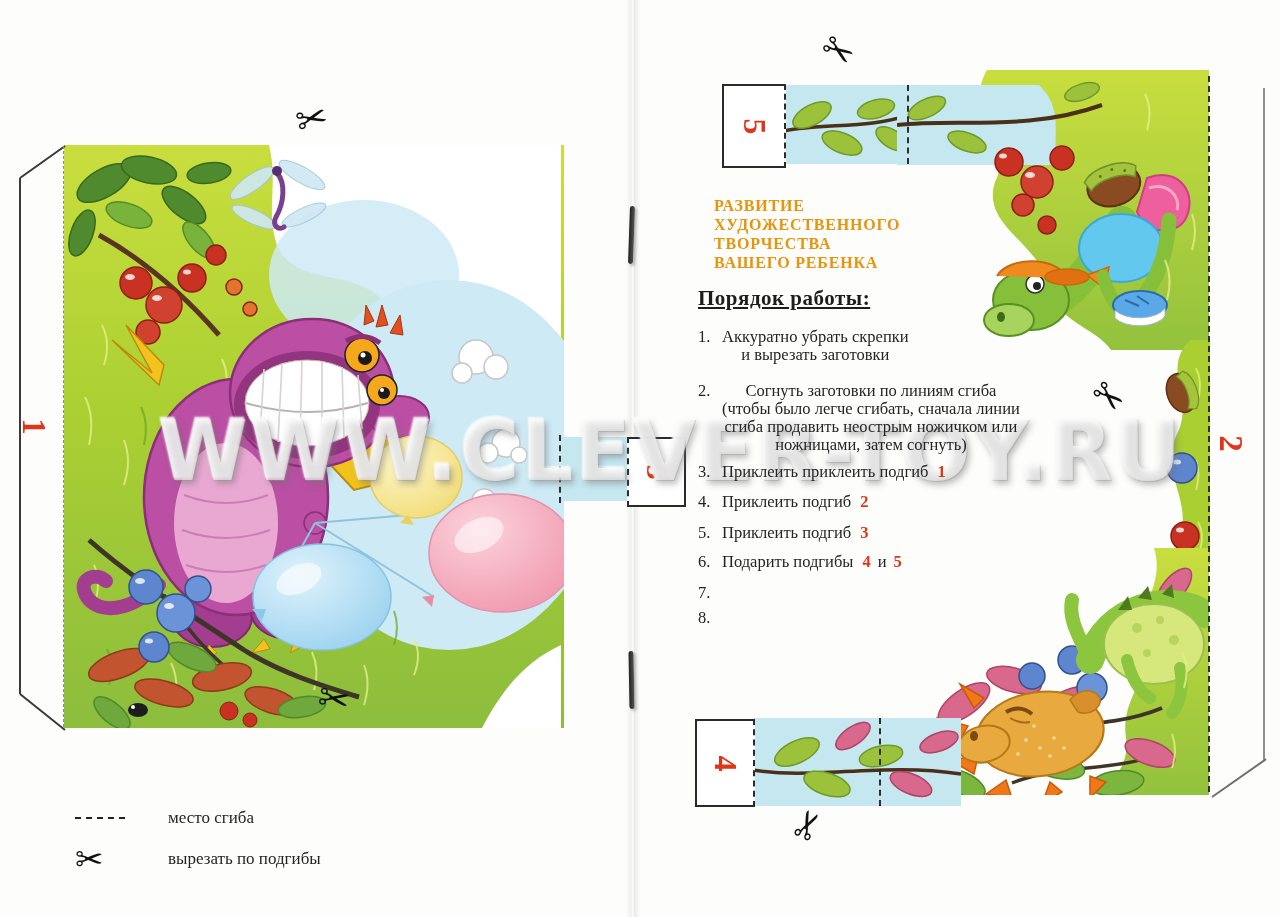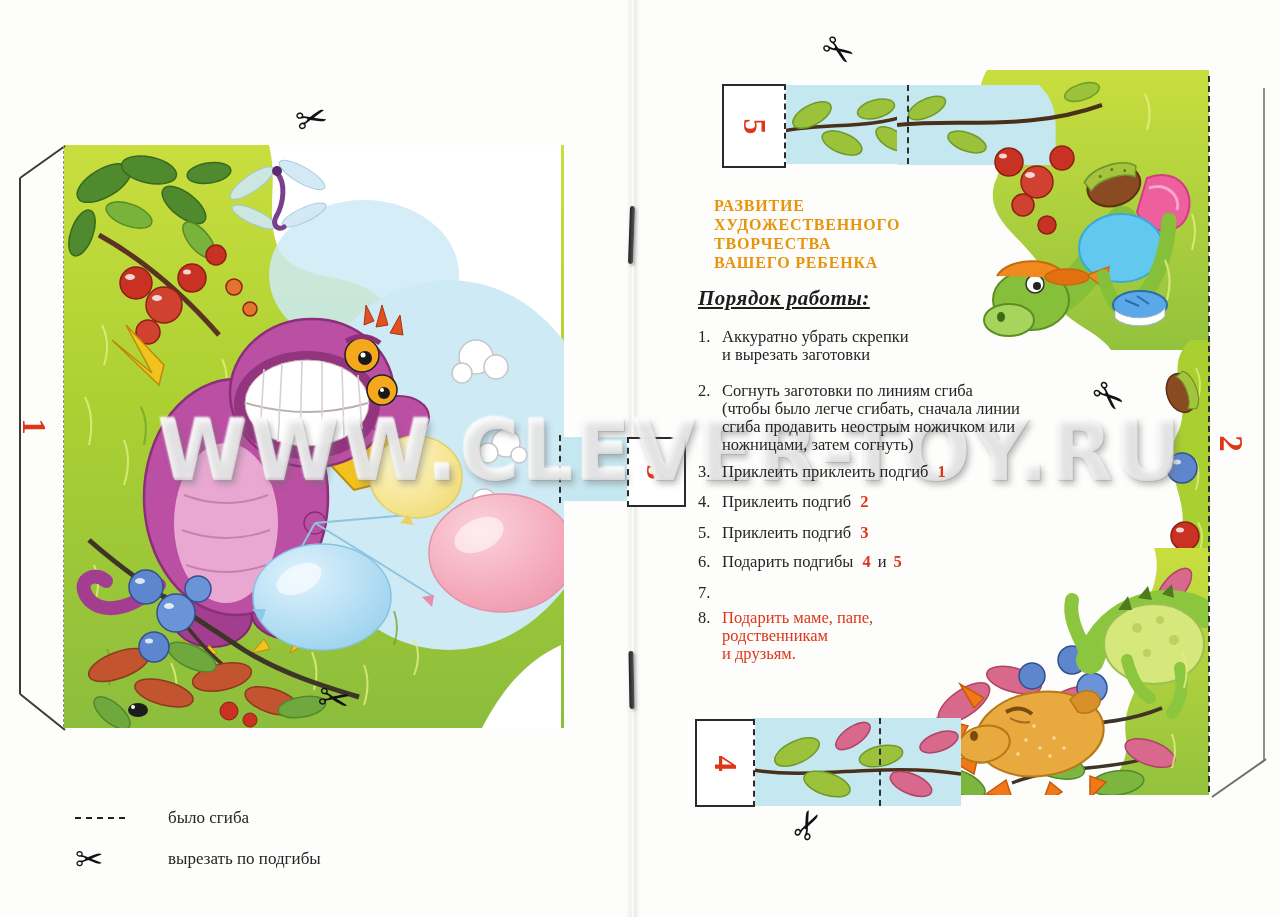--- a/index.html
+++ b/index.html
@@ -25,25 +25,25 @@
     font-family:"DejaVu Sans",sans-serif;}
   
   #watermark{left:158px;top:402px;width:1010px;z-index:4;font-family:"DejaVu Sans",sans-serif;
     font-size:84px;font-weight:bold;letter-spacing:2px;white-space:nowrap;transform:scaleX(.97);transform-origin:left;
     color:rgba(252,252,252,.60);
     text-shadow:3px 4px 6px rgba(110,110,110,.45),-1px -2px 2px rgba(255,255,255,.9),1px 1px 0 rgba(170,170,170,.35);}
   
   #header-lines{left:698px;top:196px;width:300px;z-index:5;color:#e8940c;font-weight:bold;
     font-size:16px;line-height:19px;letter-spacing:.8px;white-space:pre-line;margin-left:16px;}
   #section-title{left:698px;top:286px;z-index:5;color:#1d1d1d;font-weight:bold;font-size:21px;
-    text-decoration:underline;letter-spacing:.5px;font-style:italic;}
+    text-decoration:underline;letter-spacing:.5px;}
   #steps{left:698px;top:328px;width:335px;z-index:5;color:#242424;font-size:16.5px;line-height:18px;}
   .step{display:flex;}
   .step .n{width:24px;flex:none;}
-  .step .t{white-space:pre-line;}
+  .step .t{white-space:pre-line;text-align:center;}
   .ref{color:#df3519;font-weight:bold;margin-left:9px;}
   .conj{margin-left:7px;}
   .redtxt{color:#df3519;white-space:pre-line;}
   
   #legend{left:75px;top:808px;z-index:5;font-size:17px;color:#242424;}
   .leg-row{display:flex;align-items:center;margin-bottom:14px;}
   .leg-dash{width:50px;border-top:2.5px dashed #222;margin-right:43px;}
   .leg-scissors{width:50px;margin-right:43px;font-size:34px;color:#111;font-family:"DejaVu Sans",sans-serif;line-height:1;}
   
   .edge{background:#8f8f8f;z-index:2;}
@@ -519,30 +519,27 @@
       <span class="t">Подарить подгибы</span>
       <span class="ref">4</span>
       <span class="conj">и</span>
       <span class="ref" style="margin-left:7px;">5</span>
     </div>
     <div class="step" style="margin-bottom:7px;">
       <span class="n">7.</span>
     </div>
     <div class="step">
       <span class="n">8.</span>
-      <span class="t redtxt">Подарить маме, папе,
-родственникам
-и друзьям.</span>
     </div>
   </div>
 
   <div class="abs" id="legend">
     <div class="leg-row">
       <span class="leg-dash"></span>
-      <span>было сгиба</span>
+      <span>место сгиба</span>
     </div>
     <div class="leg-row">
       <span class="leg-scissors">✂</span>
       <span>вырезать по подгибы</span>
     </div>
   </div>
 
 </div>
 
 </body></html>

